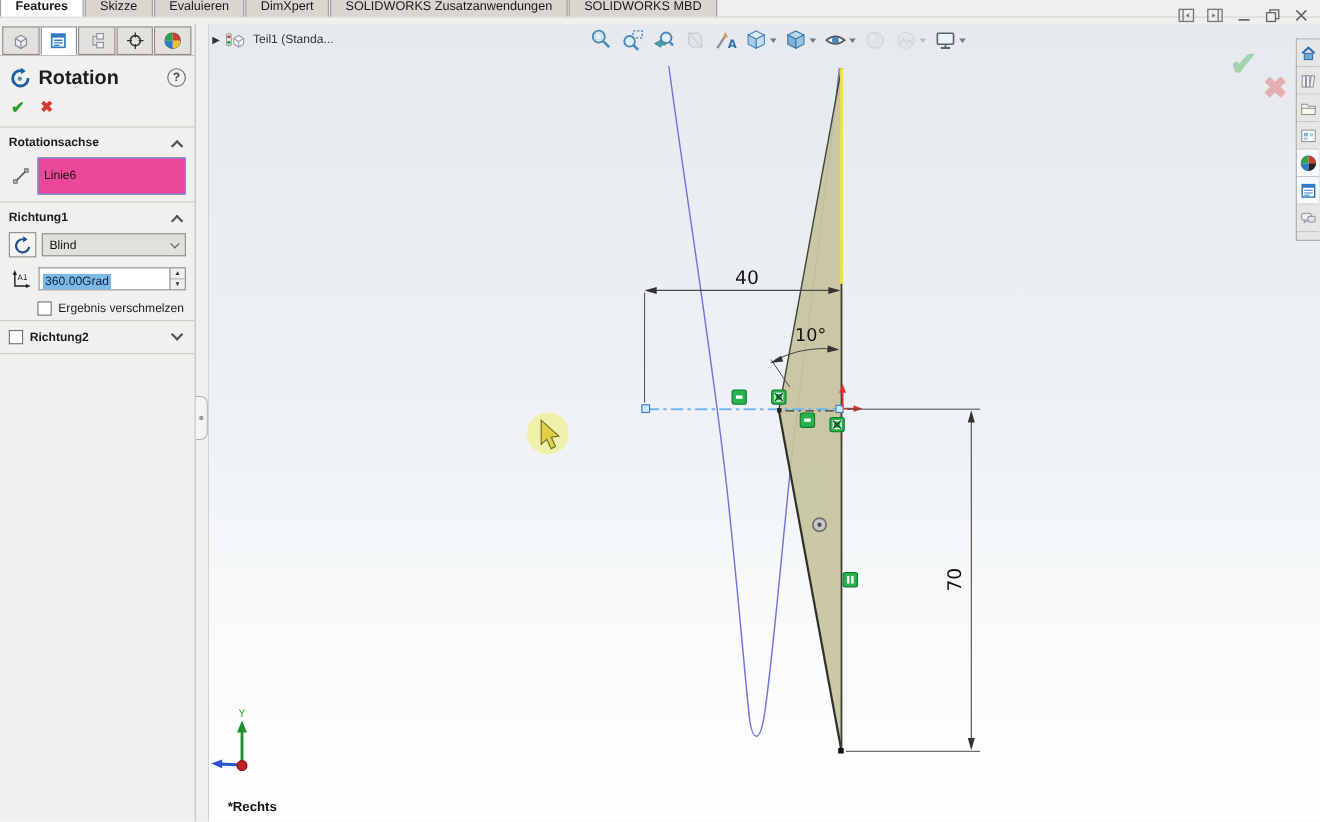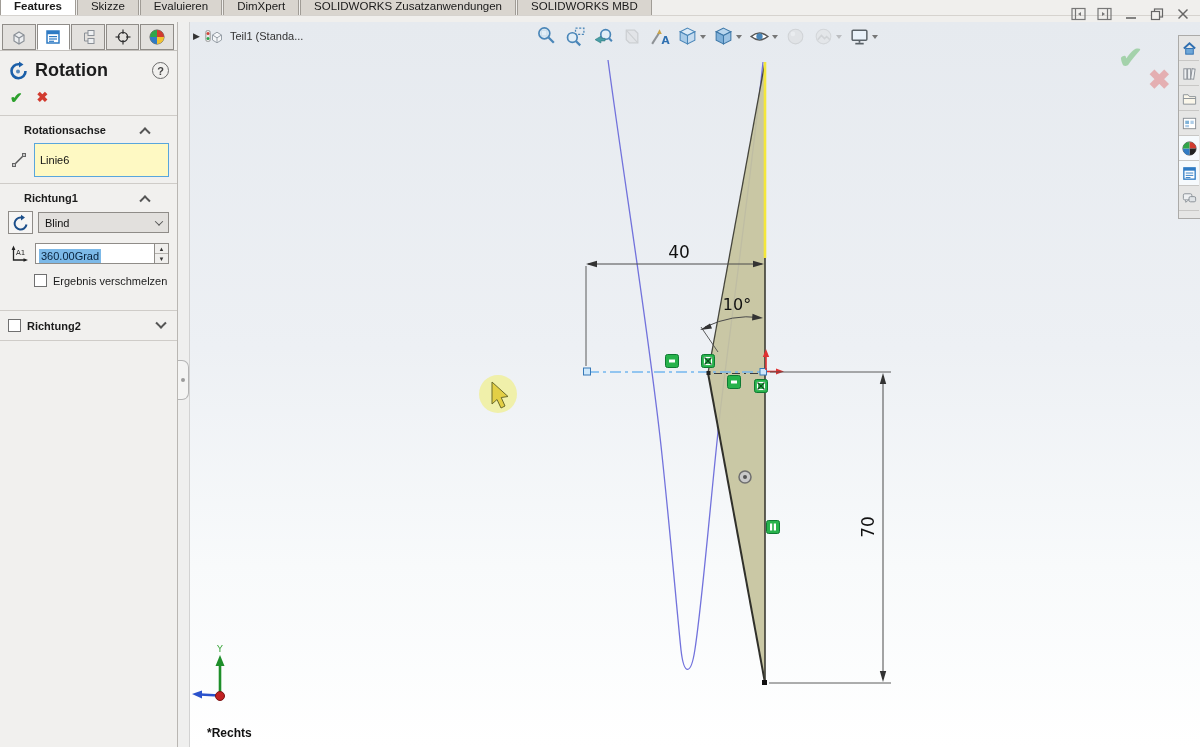--- a/index.html
+++ b/index.html
@@ -17,37 +17,37 @@
   .panel { position:absolute; left:0; top:22px; width:178px; bottom:0; background:#f1f0ee; border-right:1px solid #b9b6b2; }
   .mtabs { display:flex; height:29px; padding:2px 2px 0; border-bottom:1px solid #c4c1bd; }
   .mtab { width:34px; height:26px; background:#e3e1de; border:1px solid #8f8c88; margin-right:1px; display:flex; align-items:center; justify-content:center; }
   .mtab.sel { background:#ffffff; border-bottom:1px solid #fff; }
   .pm-title { display:flex; align-items:center; padding:9px 8px 6px; }
   .pm-title .t { font-size:18px; font-weight:bold; color:#1c1c1c; margin-left:7px; flex:1; }
   .help { width:17px; height:17px; border:1.5px solid #6b6b6b; border-radius:50%; font-size:11px; color:#444; display:flex; align-items:center; justify-content:center; font-weight:bold; }
   .okrow { display:flex; gap:14px; padding:2px 10px 8px; border-bottom:1px solid #cfccc8; }
   .ok { color:#2ca02c; font-size:15px; font-weight:bold; }
   .cancel { color:#d23b2f; font-size:14px; font-weight:bold; }
-  .sect-h { display:flex; align-items:center; padding:8px 24px 4px; }
+  .sect-h { display:flex; align-items:center; padding:8px 8px 4px; }
   .sect-h .lbl { font-size:11px; font-weight:bold; color:#1c1c1c; flex:1; }
   .chev { width:8px; height:8px; border-right:2px solid #555; border-bottom:2px solid #555; margin-right:4px; }
   .chev.up { transform:rotate(-135deg) translate(-2px,-2px); }
   .chev.down { transform:rotate(45deg) translate(-2px,-2px); }
   .row { display:flex; align-items:center; padding:3px 8px 6px; }
   .ico20 { width:22px; height:20px; display:flex; align-items:center; justify-content:center; }
-  .field-sel { flex:1; height:23px; margin-left:4px; background:#fef9c3; border:1px solid #58a6dd; font-size:11px; color:#111; display:flex; align-items:center; padding:16px 5px; }
+  .field-sel { flex:1; height:23px; margin-left:4px; background:#ec4899; border:1px solid #58a6dd; font-size:11px; color:#111; display:flex; align-items:center; padding:16px 5px; }
   .btn-sq { width:25px; height:23px; background:#f6f5f4; border:1px solid #8f8c88; display:flex; align-items:center; justify-content:center; }
   .dropdown { flex:1; height:21px; margin-left:5px; background:#e2e0dd; border:1px solid #8f8c88; font-size:11px; color:#111; display:flex; align-items:center; padding:0 6px; }
   .dropdown .dchev { margin-left:auto; width:6px; height:6px; border-right:1.6px solid #555; border-bottom:1.6px solid #555; transform:rotate(45deg) translate(-1px,-1px); }
   .numfield { flex:1; height:21px; margin-left:5px; background:#fff; border:1px solid #8f8c88; border-right:none; font-size:11px; display:flex; align-items:flex-end; padding:0 3px; }
   .numfield .selText { background:#7cb9e8; color:#08223c; padding:1px 2px; }
   .spinner { width:15px; height:21px; border:1px solid #8f8c88; background:#f0efed; display:flex; flex-direction:column; }
   .spinner span { flex:1; font-size:6px; color:#333; display:flex; align-items:center; justify-content:center; line-height:1; }
   .spinner span:first-child { border-bottom:1px solid #b5b2ae; }
-  .cbrow { display:flex; align-items:center; padding:4px 8px 23px 34px; border-bottom:1px solid #cfccc8; }
+  .cbrow { display:flex; align-items:center; padding:4px 8px 4px 34px; border-bottom:1px solid #cfccc8; }
   .cbrow2 { display:flex; align-items:center; padding:8px 8px; border-bottom:1px solid #cfccc8; }
   .cb { width:13px; height:13px; background:#fff; border:1px solid #707070; }
   .cbl { font-size:11px; color:#1c1c1c; margin-left:6px; }
   .cbl.b { font-weight:bold; }
   .grow { flex:1; }
   .divline { border-bottom:1px solid #cfccc8; }
 
   
   .split { position:absolute; left:178px; top:22px; width:12px; bottom:0; background:#efefee; border-right:1px solid #d2d2d2; }
   .split .handle { position:absolute; left:0; top:338px; width:11px; height:40px; background:#f4f4f3; border:1px solid #b4b4b4; border-left:none; border-radius:0 7px 7px 0; }

